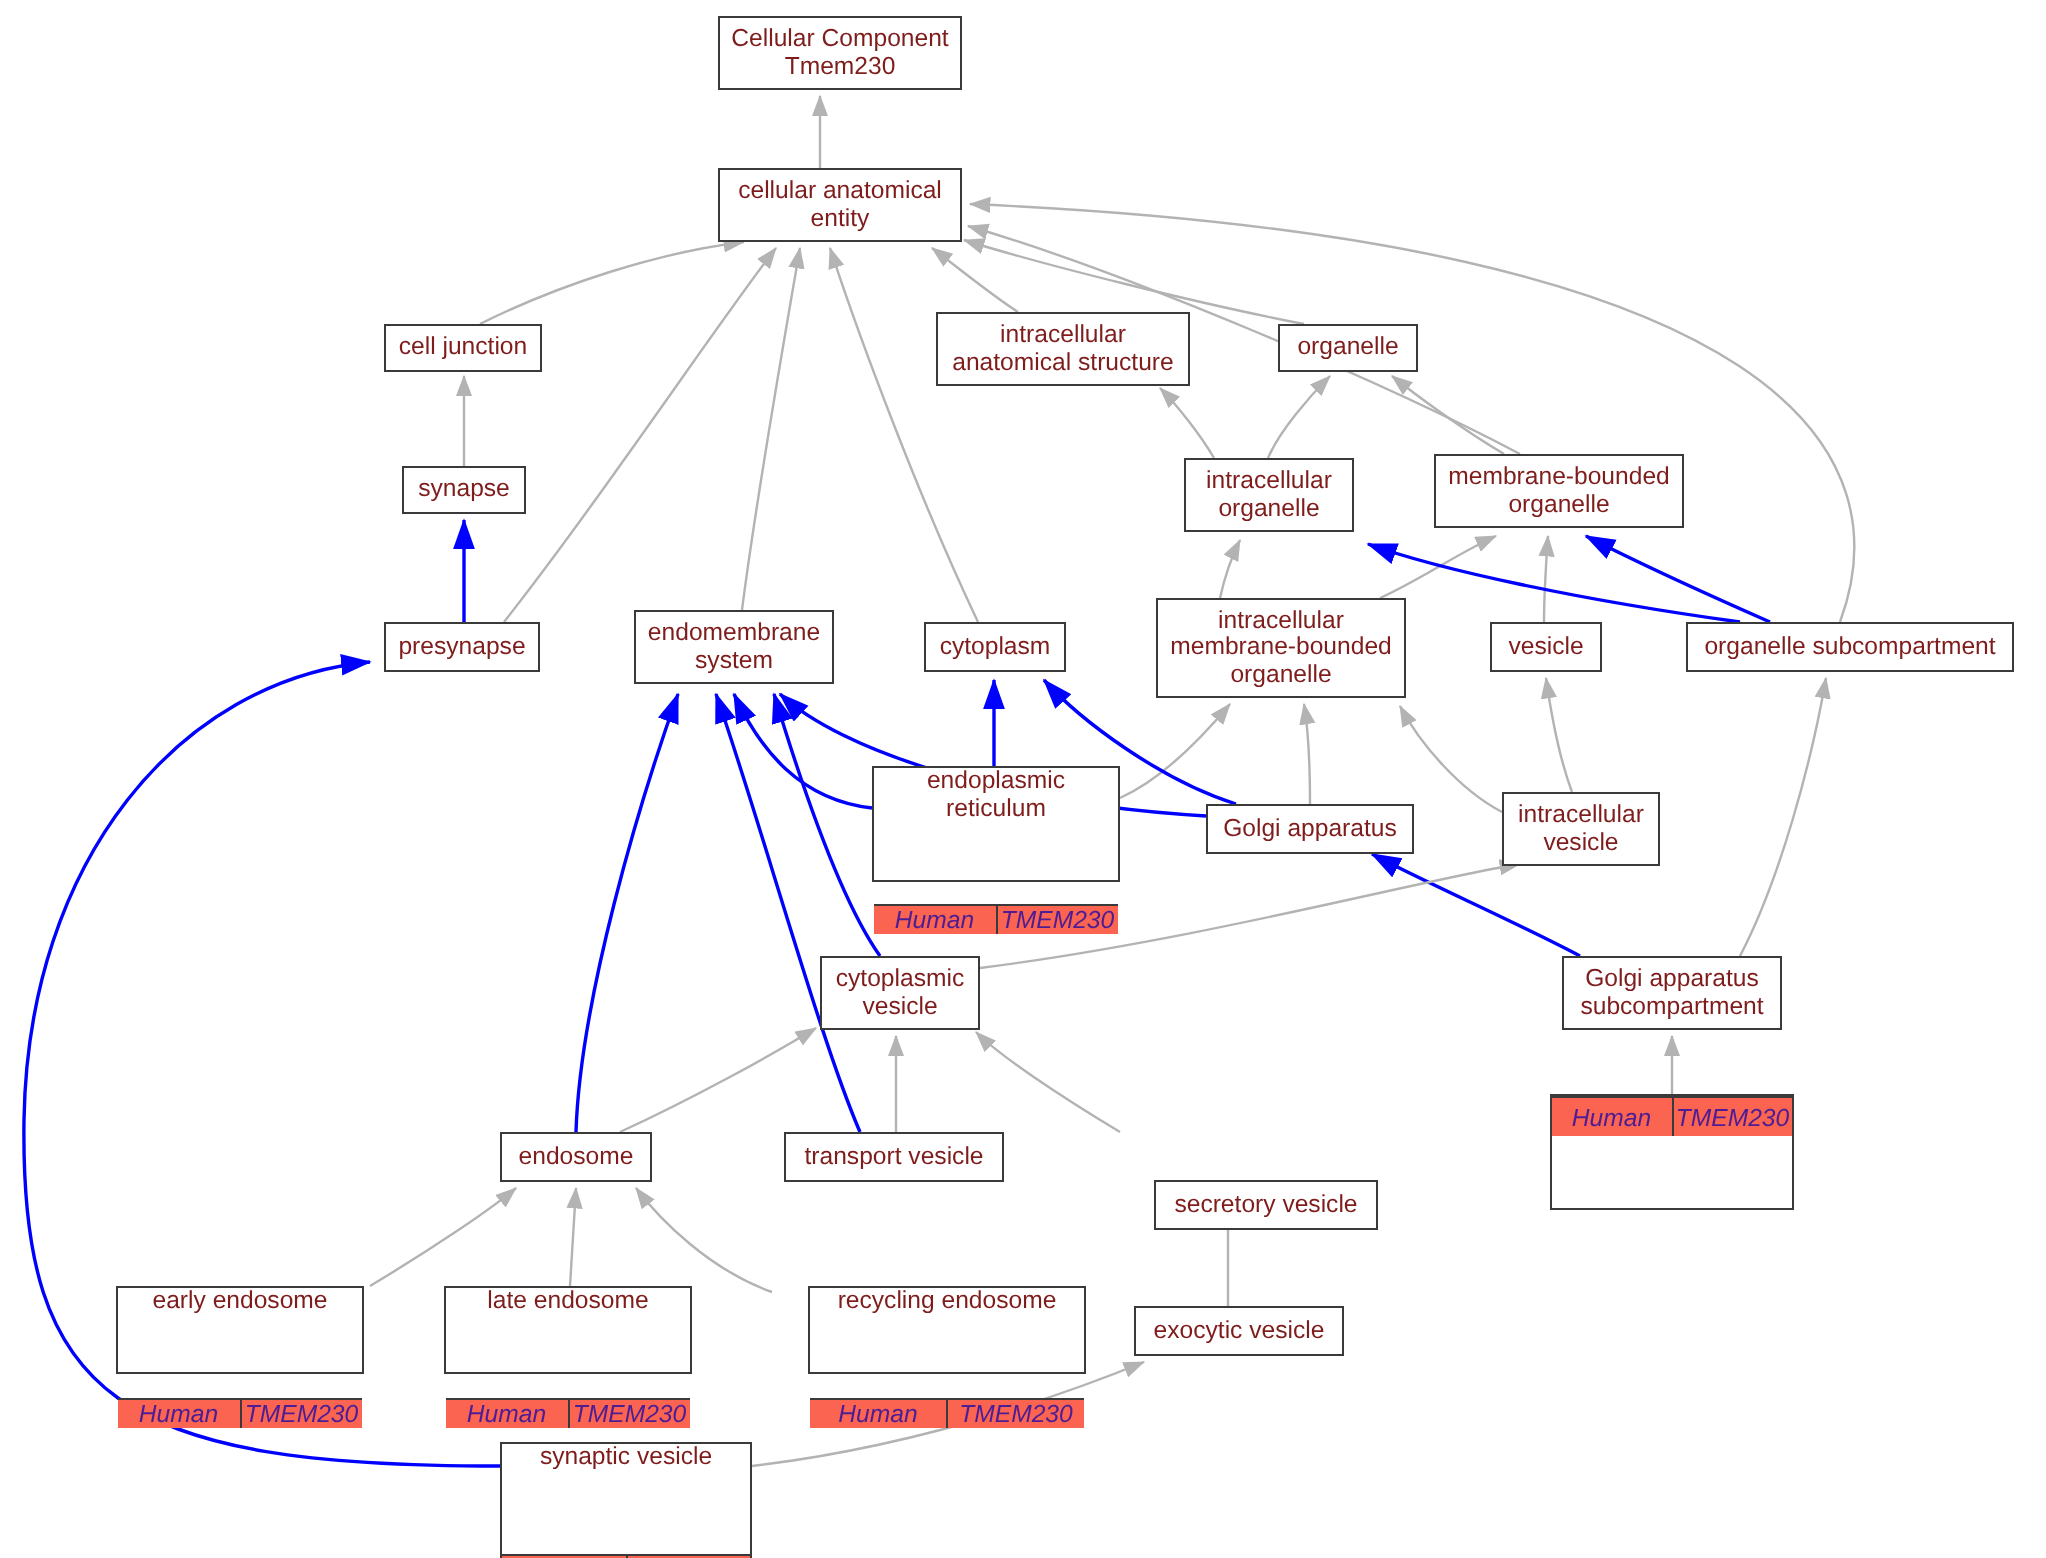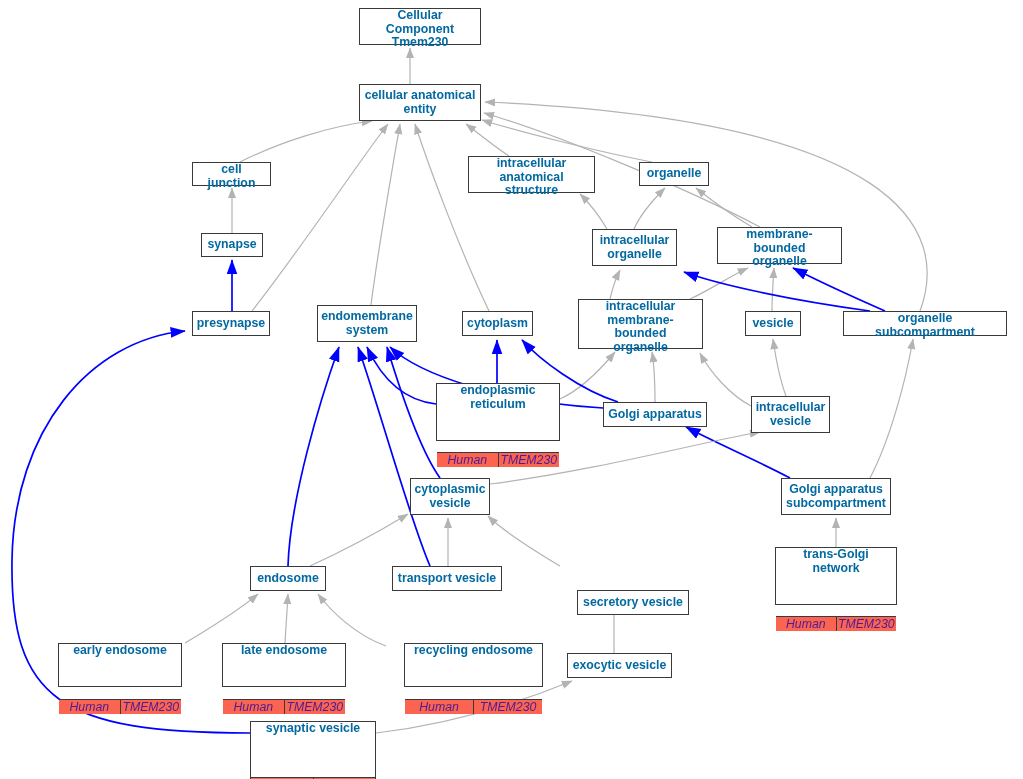--- a/index.html
+++ b/index.html
@@ -2,21 +2,21 @@
 <html><head>
 <meta charset="utf-8">
 <style>
   html,body{margin:0;padding:0;background:#ffffff;}
   body{width:1023px;height:779px;font-family:"Liberation Sans",sans-serif;}
   #stage{position:relative;width:1023px;height:779px;overflow:hidden;background:#fff;}
   svg#edges{position:absolute;left:0;top:0;width:1023px;height:779px;}
   .node{position:absolute;box-sizing:border-box;background:#ffffff;border:1px solid #3a3a3a;
         display:flex;flex-direction:column;align-items:stretch;}
   .node .title{flex:1;display:flex;align-items:center;justify-content:center;text-align:center;
-        font-size:12.3px;line-height:13.6px;color:#0369a1;padding:0 4px;white-space:pre-line;font-weight:bold;}
+        font-size:12.3px;line-height:13.6px;color:#7f1d1d;padding:0 4px;white-space:pre-line;}
   .node .gene{display:flex;border-top:1px solid #3a3a3a;height:19px;}
   .node .gene .g{flex:1;display:flex;align-items:center;justify-content:center;
         background:#fa6450;font-size:12.3px;color:#4c1d95;font-style:italic;}
   .node .gene .g.first{border-right:1px solid #3a3a3a;}
   .node.hasgene{border-color:#3a3a3a;gap:41px;}
 </style>
 </head>
 <body>
 
 <div id="stage">
@@ -152,22 +152,20 @@
       <div class="node" style="left: 250px; top: 566px; width: 76px; height: 25px;">
         <div class="title">endosome</div>
       </div>
       <div class="node" style="left: 392px; top: 566px; width: 110px; height: 25px;">
         <div class="title">transport vesicle</div>
       </div>
       <div class="node" style="left: 557px; top: 590px; width: 112px; height: 25px; margin-left: 20px;">
         <div class="title">secretory vesicle</div>
       </div>
       <div class="node hasgene" style="left: 775px; top: 547px; width: 122px; height: 58px;">
-        <div class="title">trans-Golgi
-network</div>
         <div class="gene">
           <div class="g first">Human</div>
           <div class="g">TMEM230</div>
         </div>
       </div>
       <div class="node hasgene" style="left: 58px; top: 643px; width: 124px; height: 44px;">
         <div class="title">early endosome</div>
         <div class="gene">
           <div class="g first">Human</div>
           <div class="g">TMEM230</div>

